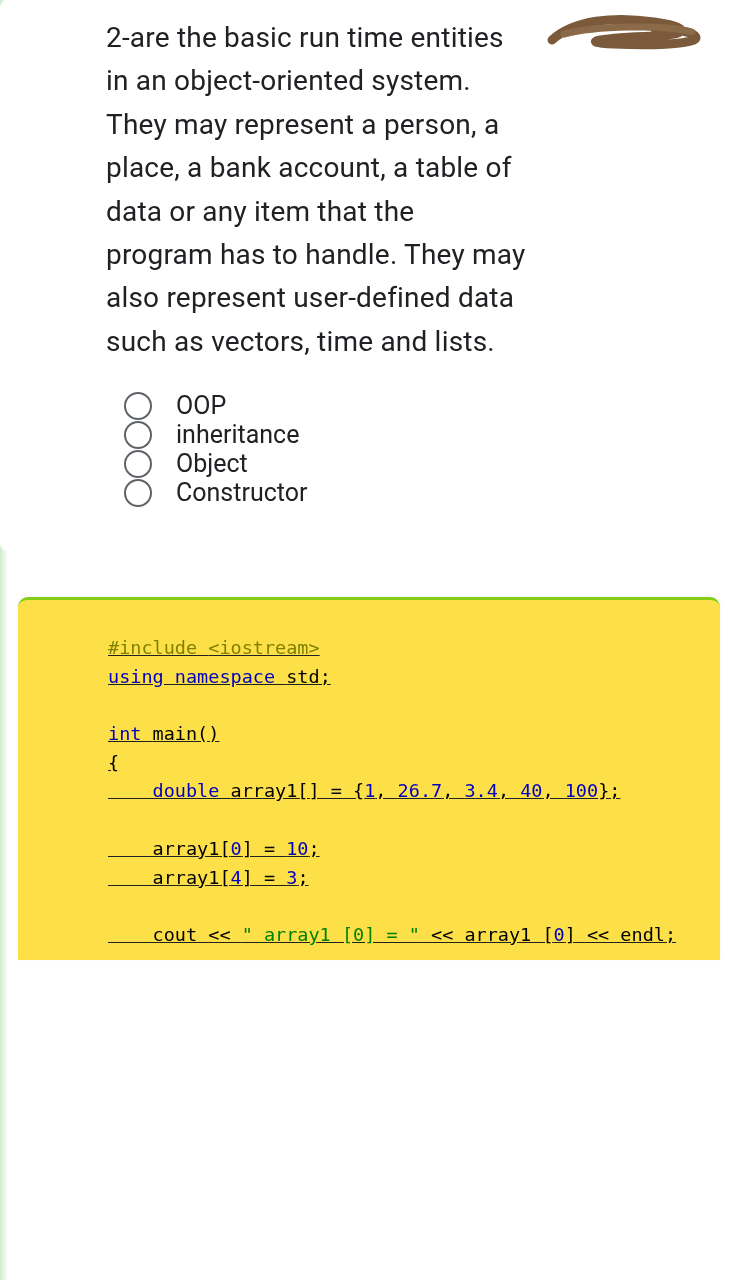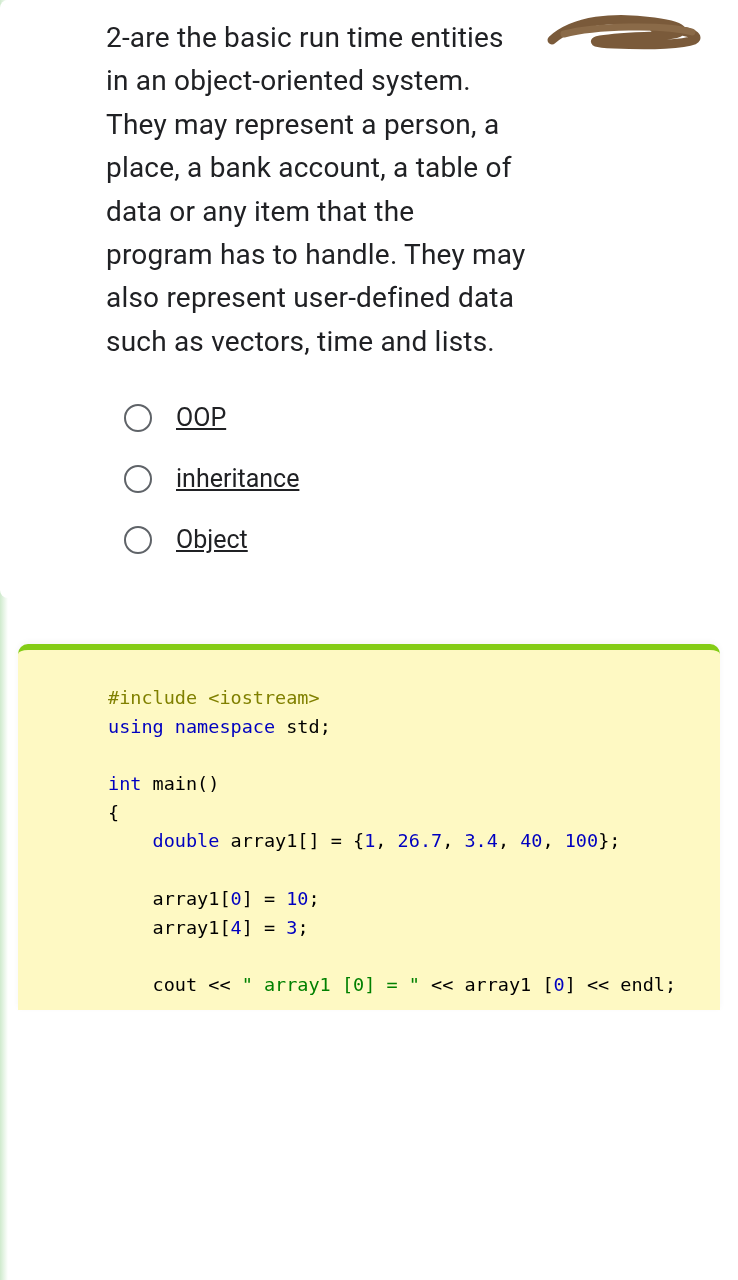--- a/index.html
+++ b/index.html
@@ -18,29 +18,27 @@
   }
   .question-card {
     padding: 16px 28px 44px 106px;
     position: relative;
   }
   .question-text {
     font-size: 28px;
     line-height: 1.55;
     color: #202124;
     letter-spacing: 0.2px;
-    margin-bottom: 40px;
+    margin-bottom: 28px;
     max-width: 420px;
   }
   .options {
     display: flex;
     flex-direction: column;
-    gap: 32px;
     padding-left: 18px;
-    text-decoration: underline;
   }
   .option {
     display: flex;
     align-items: center;
     gap: 24px;
     cursor: pointer;
   }
   .radio {
     width: 28px;
     height: 28px;
@@ -56,26 +54,27 @@
   .scribble {
     position: absolute;
     top: 4px;
     right: 34px;
     width: 160px;
     height: 56px;
   }
   .code-card {
     margin-top: 46px;
     padding: 34px 90px 10px 90px;
-    border-top: 6px solid #84cc16;
+    border-top: 3px solid #84cc16;
     box-shadow: 0 -2px 6px rgba(0,0,0,0.04);
-    background: #fef9c3;
+    background: #fde047;
     border-radius: 10px 10px 0 0;
     margin-left: 18px;
     margin-right: 18px;
+    text-decoration: underline;
   }
   .code {
     font-family: Consolas, Menlo, Monaco, monospace;
     font-size: 18.5px;
     line-height: 1.55;
     white-space: pre;
     color: #000;
   }
   .kw-pre { color: #808000; }
   .kw-blue { color: #0000c0; }
@@ -107,20 +106,24 @@
       <div class="option-label">OOP</div>
     </div>
     <div class="option">
       <div class="radio"></div>
       <div class="option-label">inheritance</div>
     </div>
     <div class="option">
       <div class="radio"></div>
       <div class="option-label">Object</div>
     </div>
+    <div class="option">
+      <div class="radio"></div>
+      <div class="option-label">Constructor</div>
+    </div>
   </div>
 </div>
 
 <div class="card code-card">
 <div class="code"><span class="kw-pre">#include </span><span class="kw-pre">&lt;iostream&gt;</span>
 <span class="kw-blue">using </span><span class="kw-blue">namespace </span><span>std;</span>
 
 <span class="kw-blue">int </span><span>main()</span>
 <span>{</span>
 <span class="kw-blue">    double </span><span>array1[] = {</span><span class="num">1</span><span>, </span><span class="num">26.7</span><span>, </span><span class="num">3.4</span><span>, </span><span class="num">40</span><span>, </span><span class="num">100</span><span>};</span>

